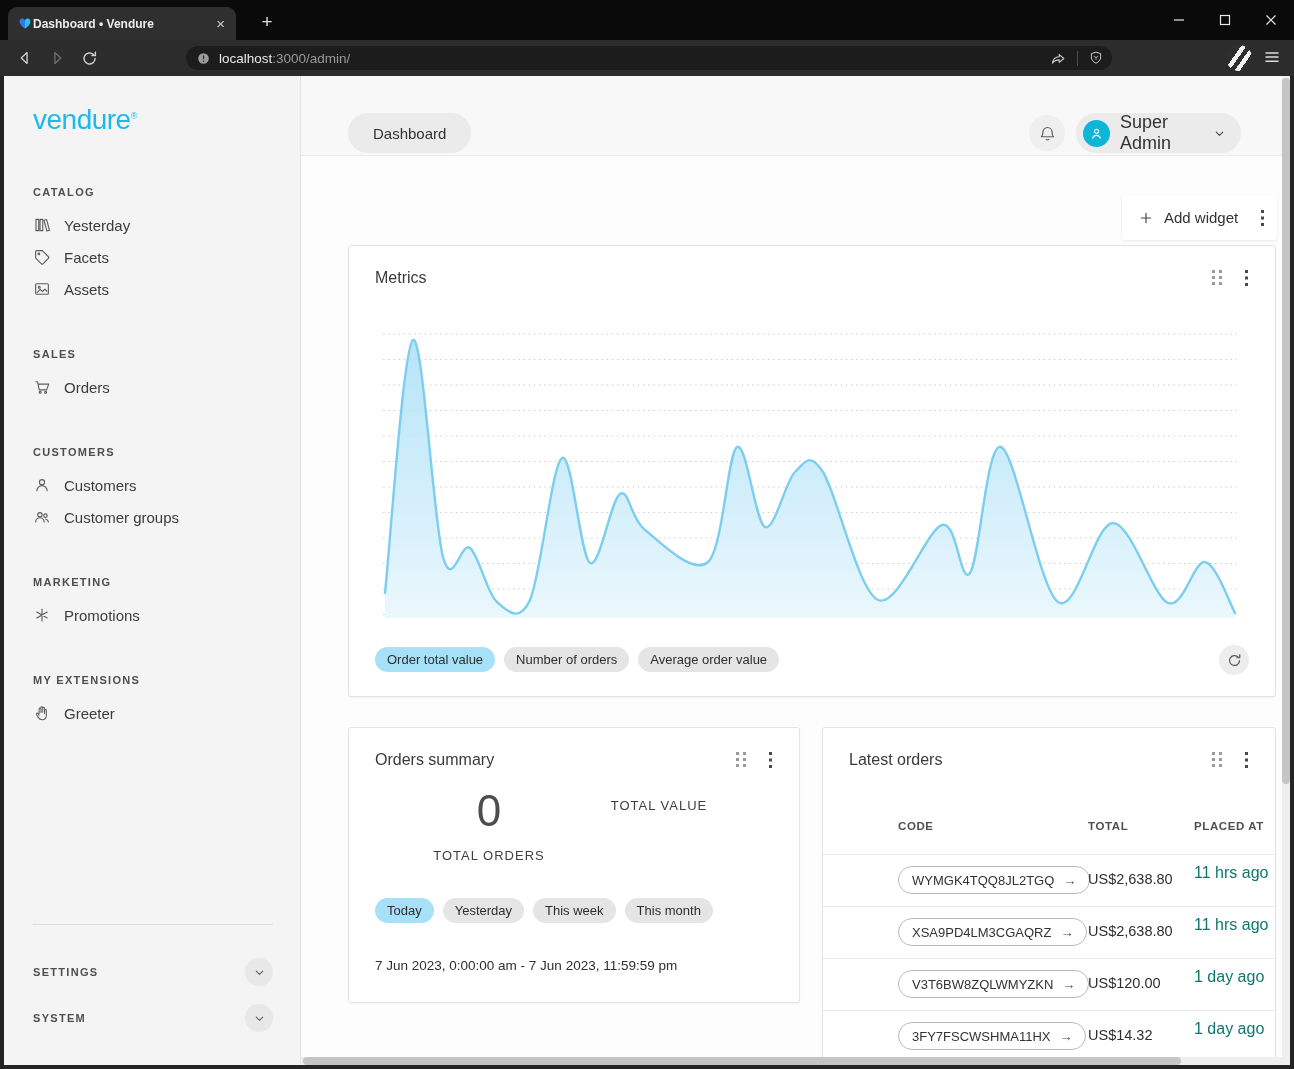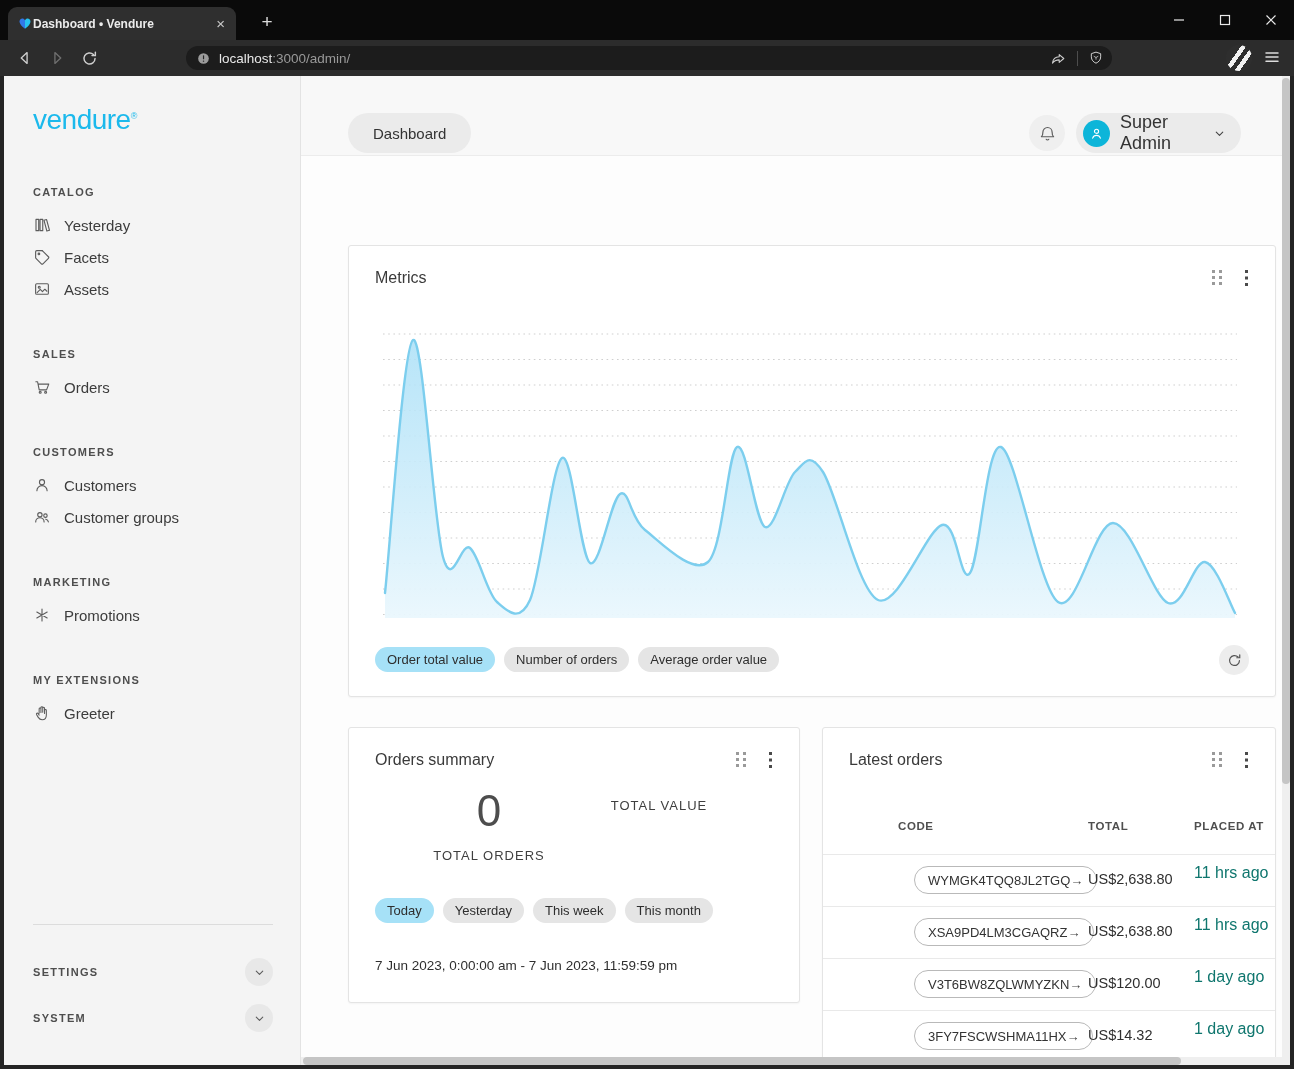--- a/index.html
+++ b/index.html
@@ -58,21 +58,21 @@
   .refresh-btn{position:absolute;right:26px;top:399px;width:30px;height:30px;border-radius:50%;background:#ededed;display:flex;align-items:center;justify-content:center;color:#555;}
   .stats{position:absolute;left:0;top:58px;width:100%;display:flex;justify-content:center;}
   .stat{width:170px;text-align:center;}
   .stat .num{font-size:44px;color:#4d4d4d;}
   .stat .lbl{margin-top:12px;font-size:13px;letter-spacing:1px;color:#3f3f3f;}
   .date-range{position:absolute;left:26px;top:230px;font-size:13.5px;color:#2f2f2f;}
   .lo-table{position:absolute;left:0;top:0;right:0;bottom:0;}
   .lo-th{position:absolute;top:92px;font-size:11.5px;font-weight:700;letter-spacing:.6px;color:#4f4f4f;white-space:nowrap;}
   .lo-div{position:absolute;left:0;right:0;height:1px;background:#e9e9e9;}
   .lo-row{position:absolute;left:0;right:0;height:52px;}
-  .code-pill{position:absolute;left:91px;top:12px;display:inline-flex;align-items:center;height:28px;padding:0 13px;border:1px solid #b9b9b9;border-radius:15px;font-size:13px;color:#333;background:#fff;white-space:nowrap;cursor:pointer;}
+  .code-pill{position:absolute;left:75px;top:12px;display:inline-flex;align-items:center;gap:9px;height:28px;padding:0 13px;border:1px solid #b9b9b9;border-radius:15px;font-size:13px;color:#333;background:#fff;white-space:nowrap;cursor:pointer;}
   .code-arrow{color:#444;font-size:13px;}
   .lo-total{position:absolute;left:265px;top:17px;font-size:14.5px;color:#2f2f2f;white-space:nowrap;}
   .lo-placed{position:absolute;left:371px;top:9px;width:85px;font-size:16px;color:#0f766e;line-height:1.25;}
   .vscroll{position:absolute;right:0;top:0;bottom:0;width:8px;background:#efefef;}
   .vscroll .thumb{position:absolute;left:0;top:2px;width:8px;height:706px;border-radius:4px;background:#c5c5c5;}
   .hscroll{position:absolute;left:297px;right:8px;bottom:0;height:8px;background:#efefef;}
   .hscroll .thumb{position:absolute;left:2px;top:0;height:8px;width:878px;border-radius:4px;background:#c5c5c5;}
 </style>
 </head>
 <body>
@@ -301,20 +301,35 @@
         <span class="icon">
           <svg width="13" height="13" viewBox="0 0 24 24" fill="none" stroke="#444" stroke-width="2" stroke-linecap="round" stroke-linejoin="round">
               <polyline points="6,9.5 12,15.5 18,9.5"></polyline>
             </svg>
         </span>
       </div>
     </div>
 
     <div class="dash">
 
+      <div class="addwidget">
+        <span class="icon">
+          <svg width="16" height="16" viewBox="0 0 24 24" fill="none" stroke="#444" stroke-width="1.7" stroke-linecap="round">
+              <path d="M12 5v14M5 12h14"></path>
+            </svg>
+        </span>
+        <span class="aw-label">Add widget</span>
+        <span class="icon">
+          <svg width="4" height="16" viewBox="0 0 4 16">
+              <rect width="3" height="3" y="0" fill="#4a4a4a"></rect>
+              <rect width="3" height="3" y="6.5" fill="#4a4a4a"></rect>
+              <rect width="3" height="3" y="13" fill="#4a4a4a"></rect>
+            </svg>
+        </span>
+      </div>
 
       <div class="card" style="left:47px;top:57px;width:928px;height:452px">
         <div class="card-head">
           <span class="card-title">Metrics</span>
           <span class="icon">
             <svg width="11" height="16" viewBox="0 0 11 16">
                 <g fill="#9a9a9a">
                   <rect width="3" height="3"></rect>
                   <rect x="7" width="3" height="3"></rect>
                   <rect y="6" width="3" height="3"></rect>

